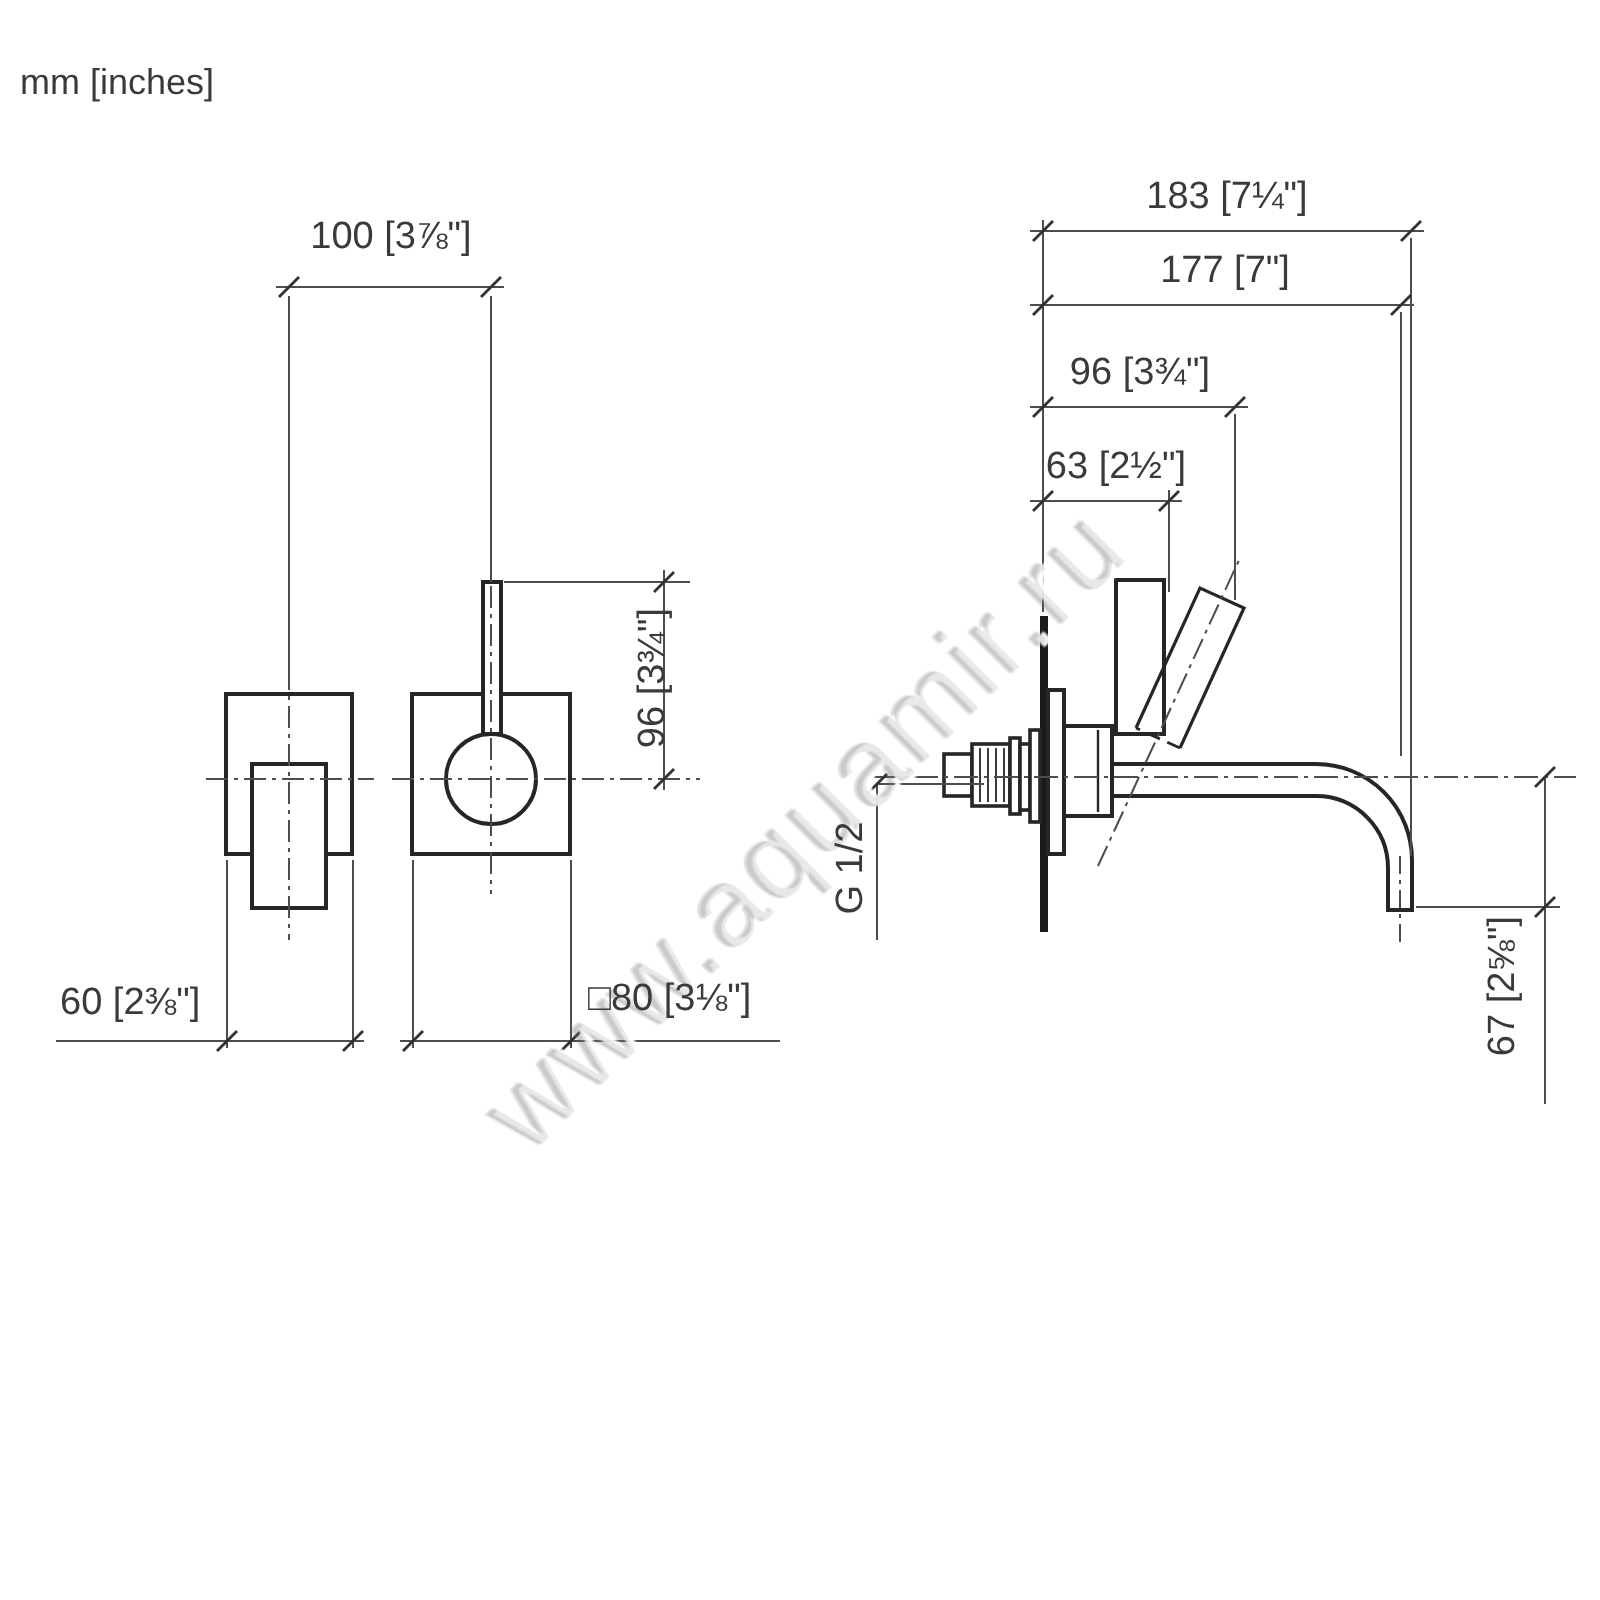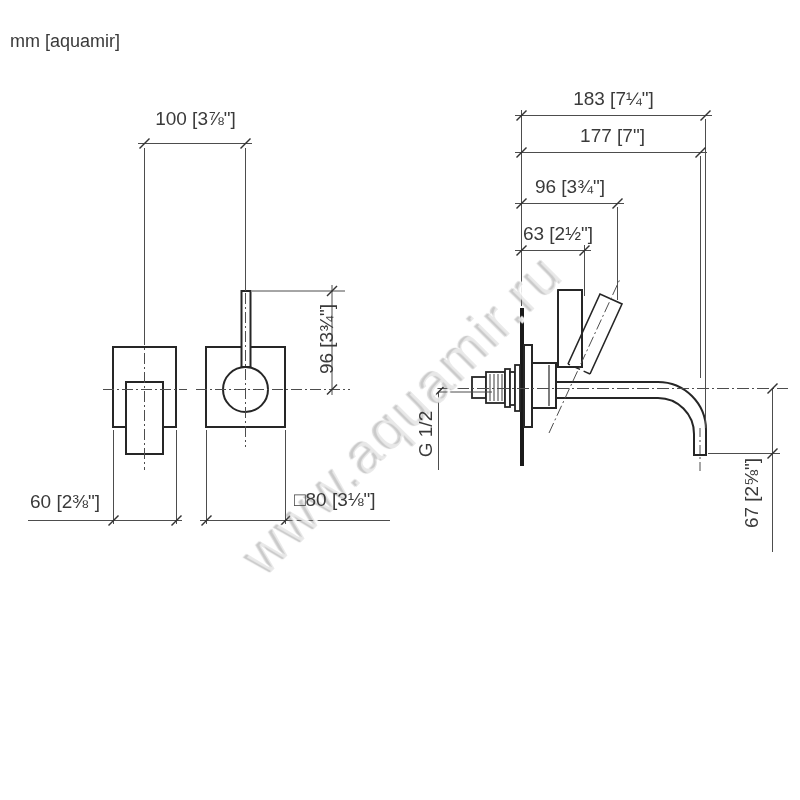--- a/index.html
+++ b/index.html
@@ -133,21 +133,21 @@
       <use href="#tick" x="521.5" y="250.5"></use>
         <use href="#tick" x="584.5" y="250.5"></use>
       <use href="#tick" x="772.5" y="388.5"></use>
         <use href="#tick" x="772.5" y="453.5"></use>
       <use href="#tick" x="438.5" y="392"></use>
     </g>
   </svg>
 
   <div id="watermark">www.aquamir.ru</div>
 
-  <div id="units-note" class="lbl left">mm [aquamir]</div>
+  <div id="units-note" class="lbl left">mm [inches]</div>
 
   <div class="lbl" style="left:138px;top:108px;width:115px;">100 [3⅞"]</div>
 
   <div class="lbl left" style="left:30px;top:491px;width:90px;">60 [2⅜"]</div>
 
   <div class="lbl left" style="left:294px;top:489px;width:100px;">□80 [3⅛"]</div>
 
   <div class="lbl rot" style="left:281px;top:328px;width:92px;height:22px;">96 [3¾"]</div>
 
   <div class="lbl" style="left:556px;top:88px;width:115px;">183 [7¼"]</div>

